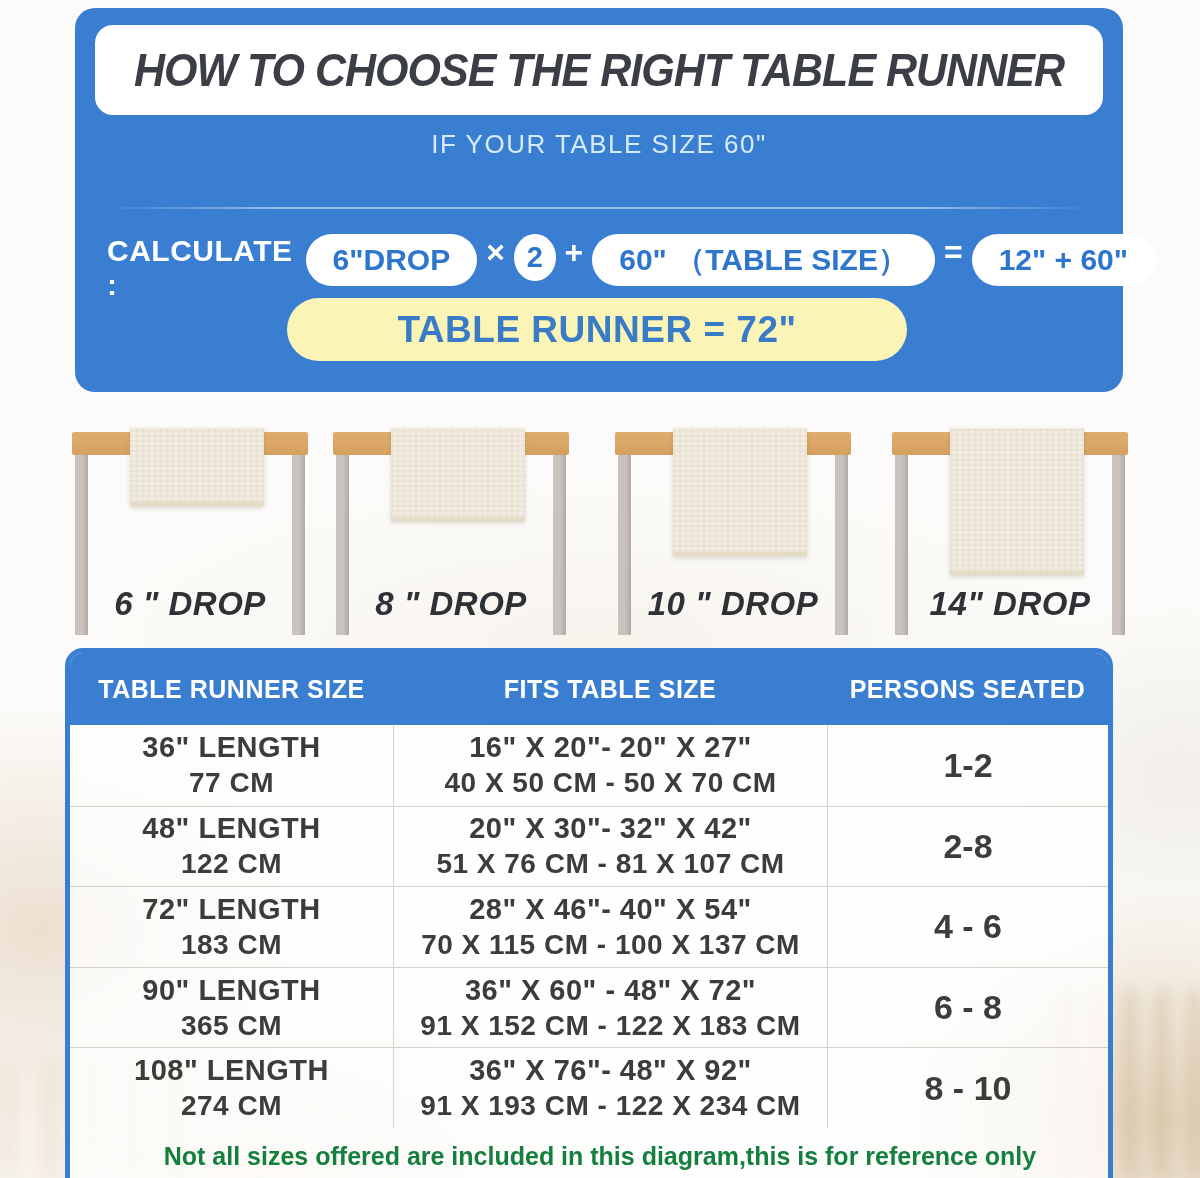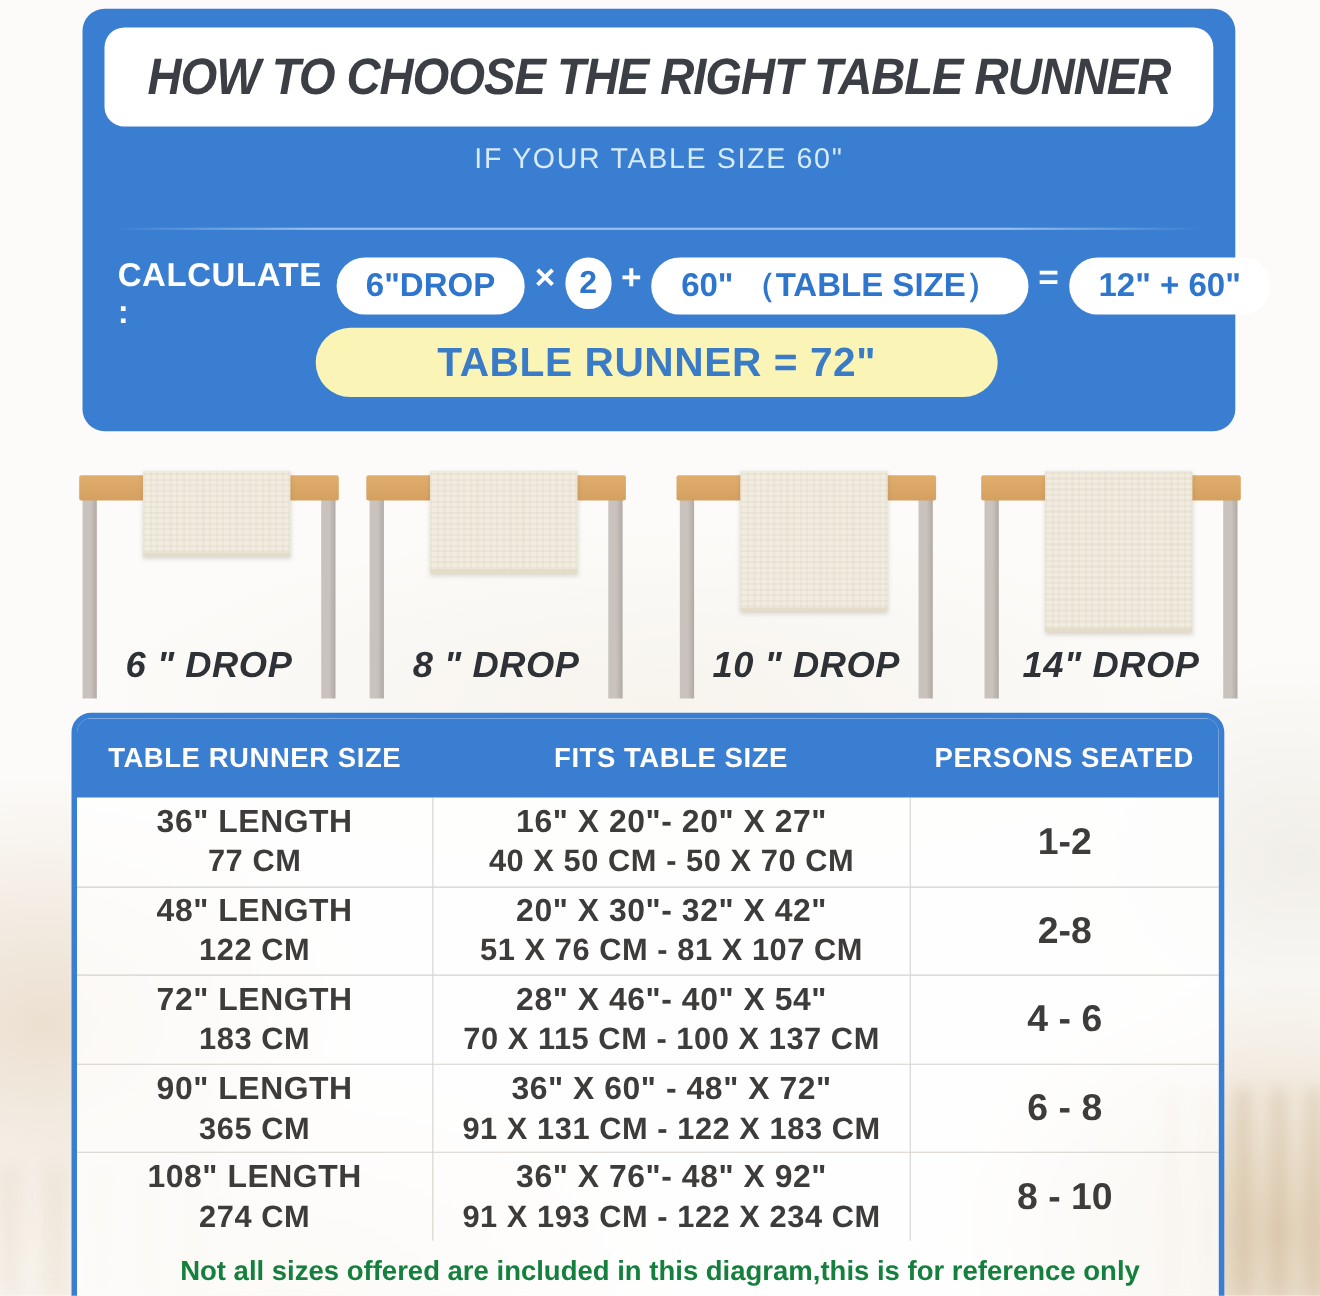--- a/index.html
+++ b/index.html
@@ -255,21 +255,21 @@
         </div>
       </div>
 
       <div class="srow">
         <div class="scell c1">
           <span class="ln-in">90" LENGTH</span>
           <span class="ln-cm">365 CM</span>
         </div>
         <div class="scell c2">
           <span class="ln-in">36" X 60" - 48" X 72"</span>
-          <span class="ln-cm">91 X 131 CM - 122 X 183 CM</span>
+          <span class="ln-cm">91 X 152 CM - 122 X 183 CM</span>
         </div>
         <div class="scell c3">
           <span class="persons">6 - 8</span>
         </div>
       </div>
 
       <div class="srow">
         <div class="scell c1">
           <span class="ln-in">108" LENGTH</span>
           <span class="ln-cm">274 CM</span>

